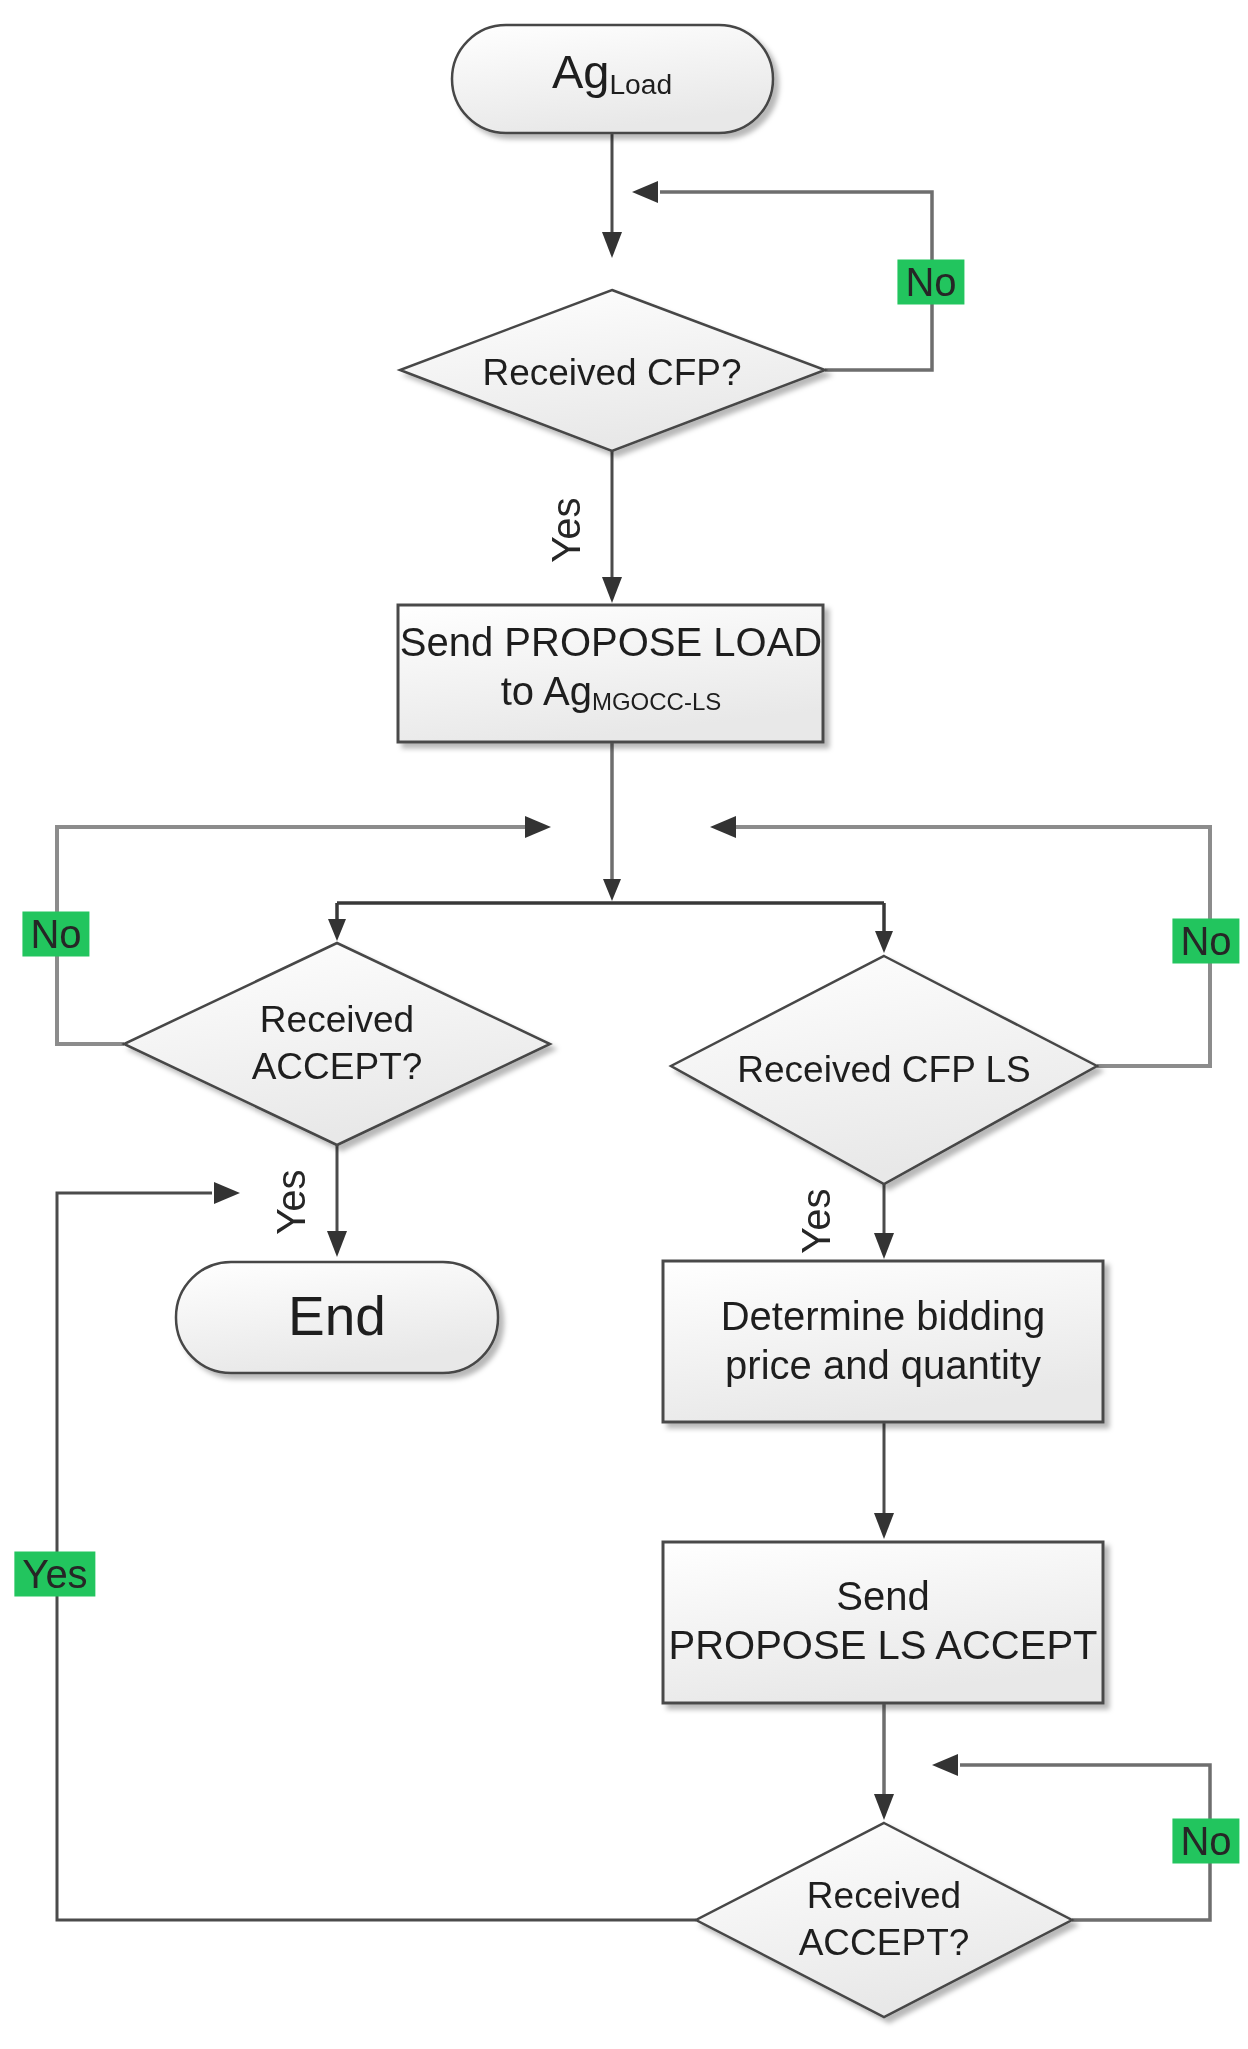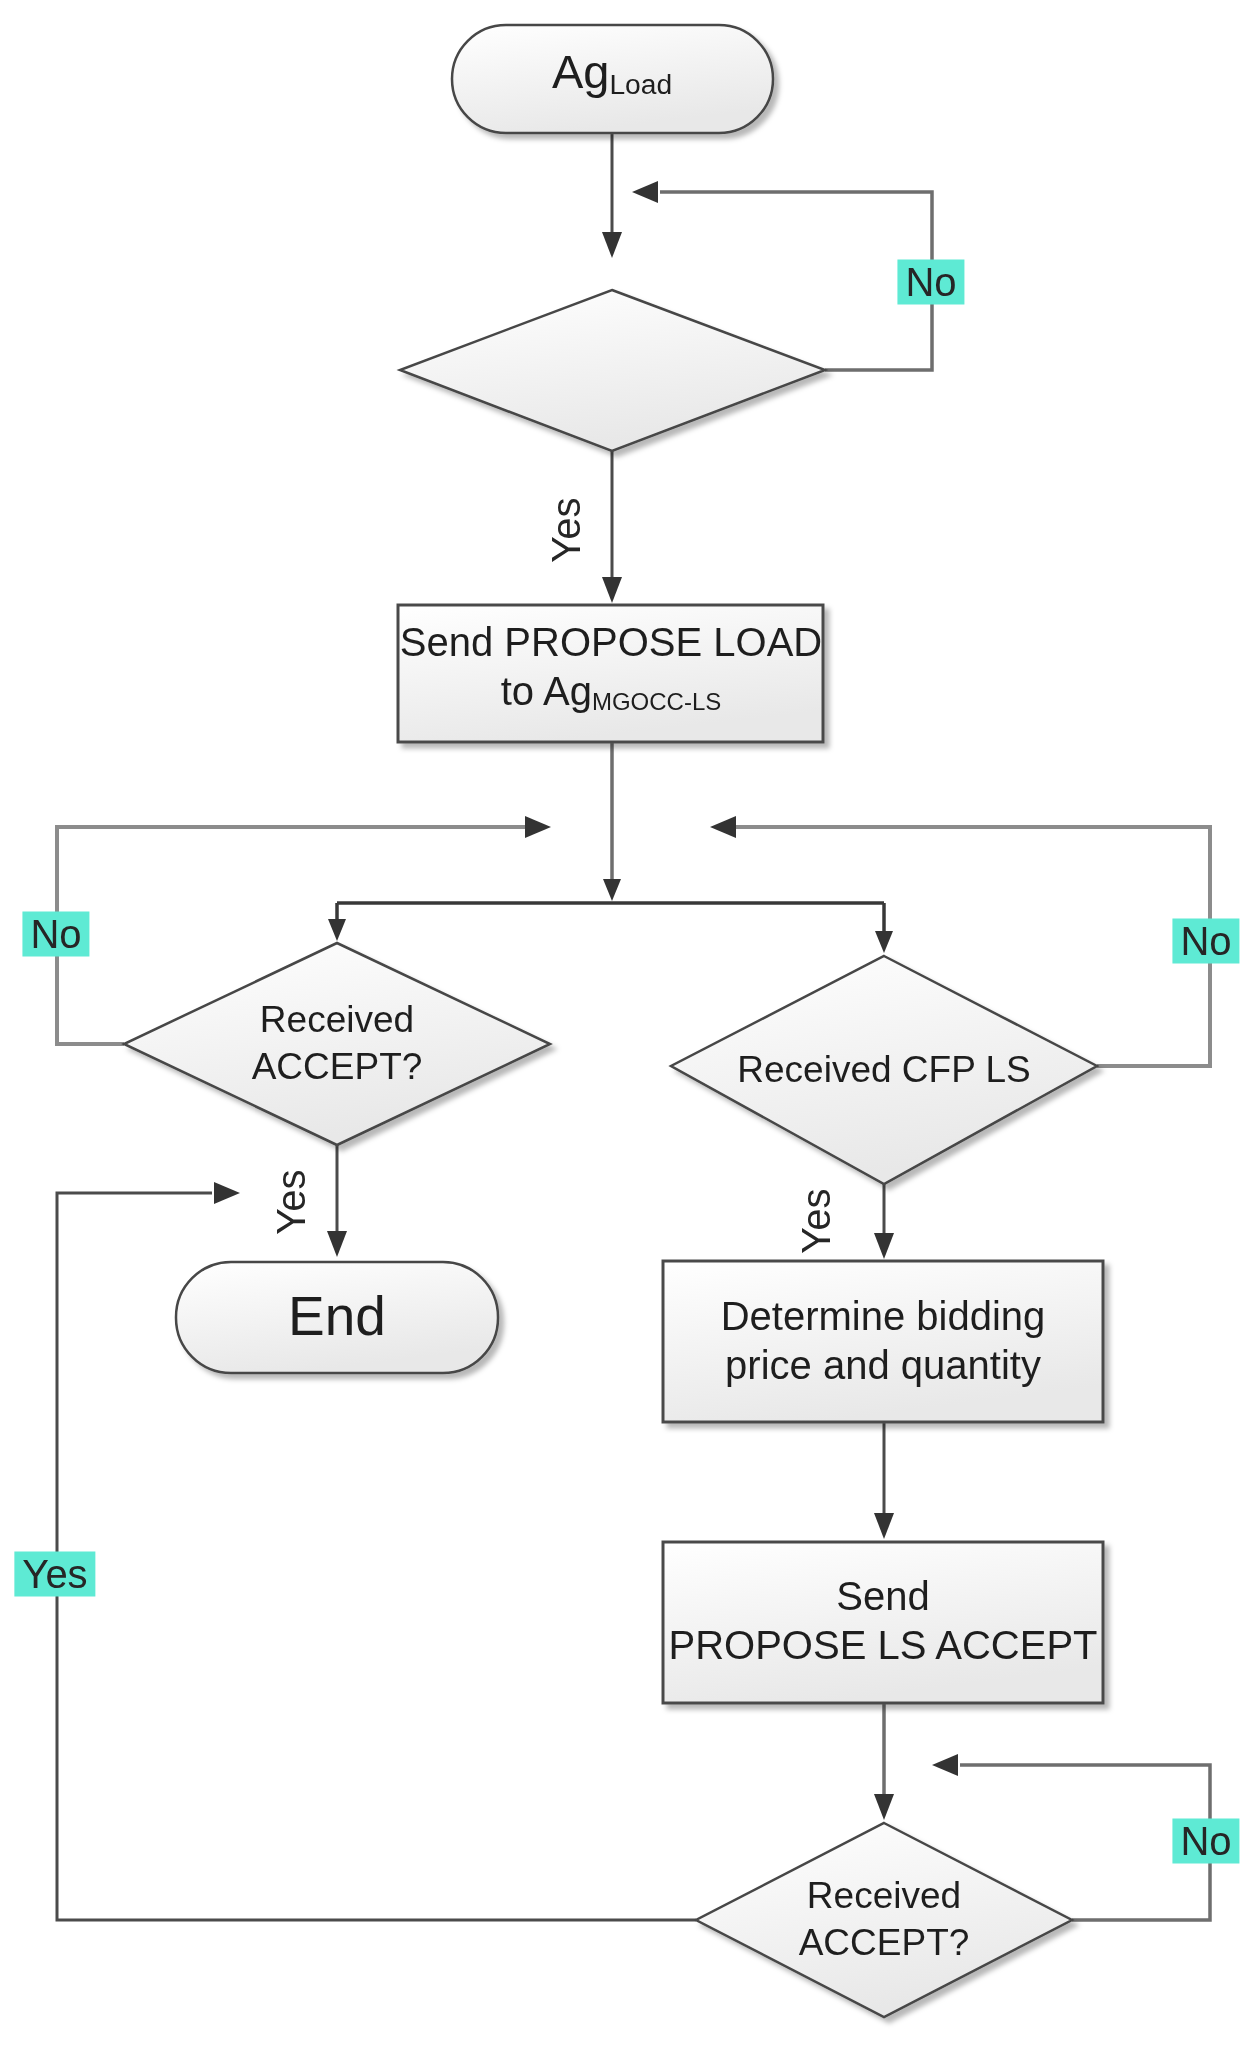--- a/index.html
+++ b/index.html
@@ -37,21 +37,21 @@
   .node-text.process { font-size: 40px; line-height: 49px; }
   .node-text.terminal { font-size: 47px; }
   .node-text.end { font-size: 55px; }
   .sub { font-size: 0.6em; vertical-align: -0.22em; letter-spacing: 0; }
 
   .edge-label {
     position: absolute;
     transform: translate(-50%, -50%);
     font-size: 40px;
     color: #262626;
-    background: #5eead4;
+    background: #22c55e;
     padding: 0 8px;
     white-space: nowrap;
   }
   .edge-label.rot {
     transform: translate(-50%, -50%) rotate(-90deg);
     background: transparent;
     padding: 0;
   }
 </style>
 </head>
@@ -152,20 +152,23 @@
     <polygon class="shape" points="884,956 1097,1066 884,1184 671,1066"></polygon>
     <rect class="shape process" x="663" y="1261" width="440" height="161"></rect>
     <rect class="shape process" x="663" y="1542" width="440" height="161"></rect>
     <polygon class="shape" points="884,1823 1072,1920 884,2017 696,1920"></polygon>
   </svg>
 
   <div class="node-text terminal" style="left:612px; top:78px;">
     <span>Ag</span><span class="sub">Load</span>
   </div>
 
+  <div class="node-text" style="left:612px; top:372px;">
+    <div>Received CFP?</div>
+  </div>
 
   <div class="node-text process" style="left:611px; top:672px;">
     <div>Send PROPOSE LOAD</div>
     <div><span>to Ag</span><span class="sub">MGOCC-LS</span></div>
   </div>
 
   <div class="node-text" style="left:337px; top:1043px;">
     <div>Received</div>
     <div>ACCEPT?</div>
   </div>

